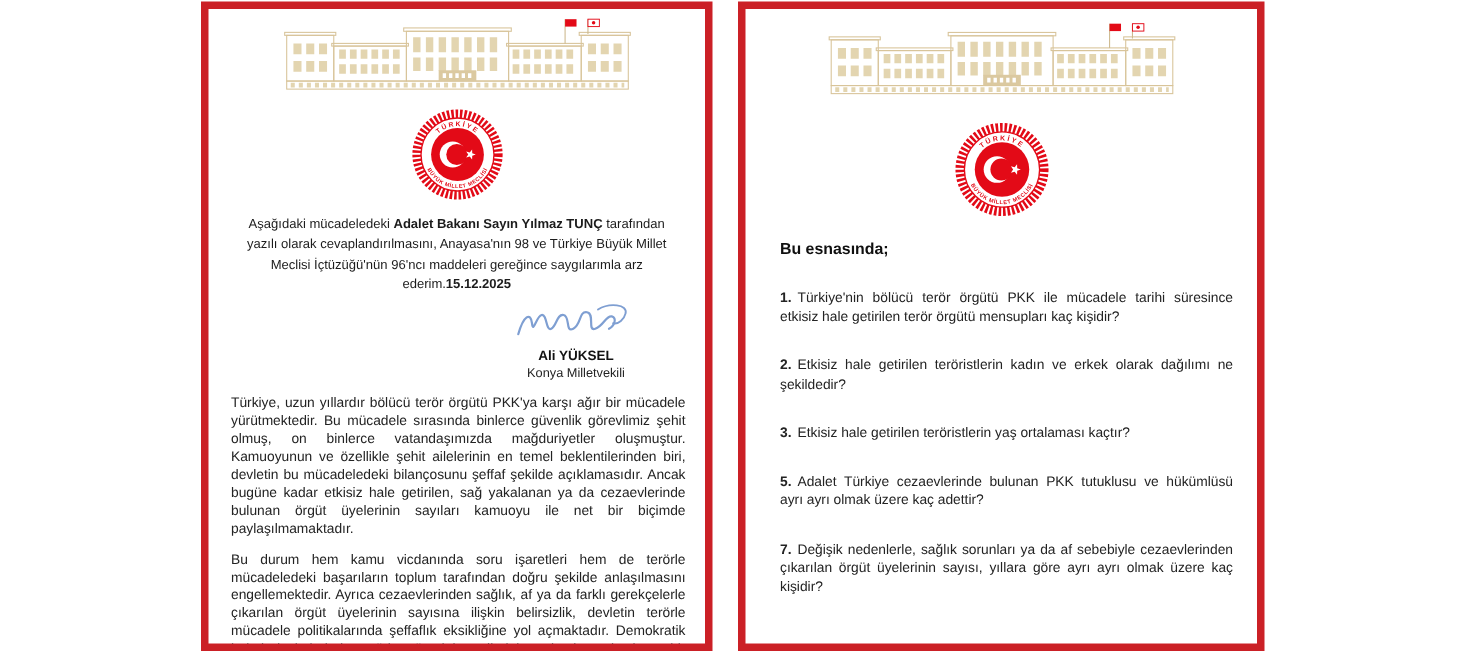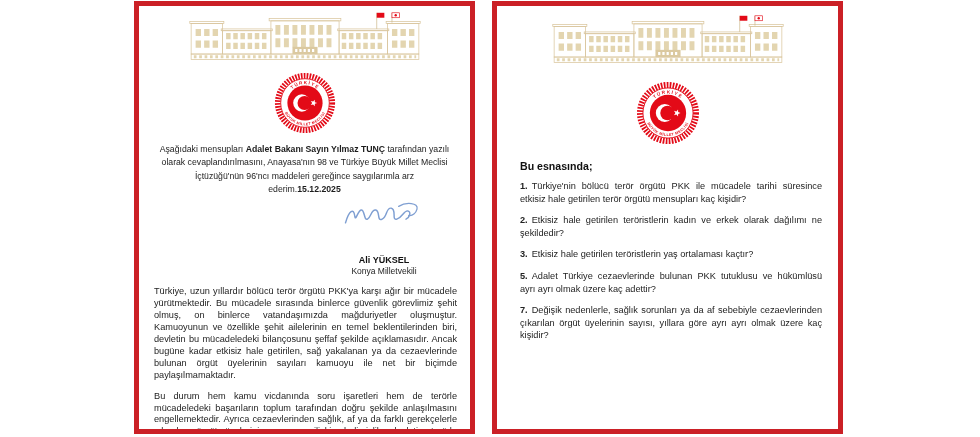--- a/index.html
+++ b/index.html
@@ -24,33 +24,33 @@
   .page-right .emblem{margin-top:14px;width:66px;height:66px;}
 
   .intro{
     margin:8px auto 0;width:294px;text-align:center;
     font-size:8.7px;line-height:1.55;color:#1c1c1c;
   }
   .intro .date{}
 
   .sign-block{margin:2px 16px 0 auto;width:140px;text-align:center;}
   .sig-svg{display:block;width:96px;height:33px;margin:0 auto;}
-  .sign-name{font-size:9px;font-weight:bold;color:#111;margin-top:23px;}
+  .sign-name{font-size:9px;font-weight:bold;color:#111;}
   .sign-title{font-size:8.5px;margin-top:1px;color:#222;}
 
   .para{
     margin:10px 13px 0 15px;text-align:justify;
     font-size:9.2px;line-height:1.3;color:#232323;
   }
   .para + .para{margin-top:9px;}
 
   .heading{margin:14px 0 0 23px;font-size:10.6px;font-weight:bold;color:#101010;}
   .questions{margin:4px 16px 0 23px;}
   .question{
-    margin-top:8px;text-align:justify;
+    margin-top:20px;text-align:justify;
     font-size:9.2px;line-height:1.36;color:#232323;
   }
   .qnum{font-weight:bold;margin-right:4px;}
 </style>
 </head>
 <body>
 
 <div class="page page-left">
 
   <svg class="building" viewBox="0 0 260 58" preserveAspectRatio="xMidYMid meet">
@@ -101,21 +101,21 @@
       <textPath href="#embAtop" startOffset="50%" text-anchor="middle">TÜRKİYE</textPath>
     </text>
     <text font-size="5.6" font-weight="bold" fill="#e30a17" letter-spacing="0.6">
       <textPath href="#embAbot" startOffset="50%" text-anchor="middle">BÜYÜK MİLLET MECLİSİ</textPath>
     </text>
     <circle cx="45" cy="50" r="13.5" fill="#ffffff"></circle>
     <circle cx="49.3" cy="50" r="11" fill="#e30a17"></circle>
     <polygon fill="#ffffff" points="69,50 65.36,51.35 65.2,55.23 62.79,52.19 59.05,53.23 61.2,50 59.05,46.77 62.79,47.81 65.2,44.77 65.36,48.65"></polygon>
   </svg>
 
-  <p class="intro"><span>Aşağıdaki mensupları </span><b>Adalet Bakanı Sayın Yılmaz TUNÇ</b><span> tarafından yazılı olarak cevaplandırılmasını, Anayasa'nın 98 ve Türkiye Büyük Millet Meclisi İçtüzüğü'nün 96'ncı maddeleri gereğince saygılarımla arz ederim.</span><b class="date">15.12.2025</b></p>
+  <p class="intro"><span>Aşağıdaki mücadeledeki </span><b>Adalet Bakanı Sayın Yılmaz TUNÇ</b><span> tarafından yazılı olarak cevaplandırılmasını, Anayasa'nın 98 ve Türkiye Büyük Millet Meclisi İçtüzüğü'nün 96'ncı maddeleri gereğince saygılarımla arz ederim.</span><b class="date">15.12.2025</b></p>
 
   <div class="sign-block">
     <svg class="sig-svg" viewBox="0 0 100 36">
       <path d="M8,26 C12,12 17,10 18,18 C19,26 21,13 25,12 C29,11 28,24 32,22 C36,20 36,11 41,12 C46,13 42,25 48,22 C54,19 52,9 58,10 C64,11 58,24 64,22 C70,20 72,12 76,13 C80,14 78,20 74,22" fill="none" stroke="#7f9fd2" stroke-width="1.6" stroke-linecap="round"></path>
       <path d="M66,8 C74,3 88,4 86,11 C85,15 81,19 77,18" fill="none" stroke="#7f9fd2" stroke-width="1.4" stroke-linecap="round"></path>
     </svg>
     <div class="sign-name">Ali YÜKSEL</div>
     <div class="sign-title">Konya Milletvekili</div>
   </div>
 

